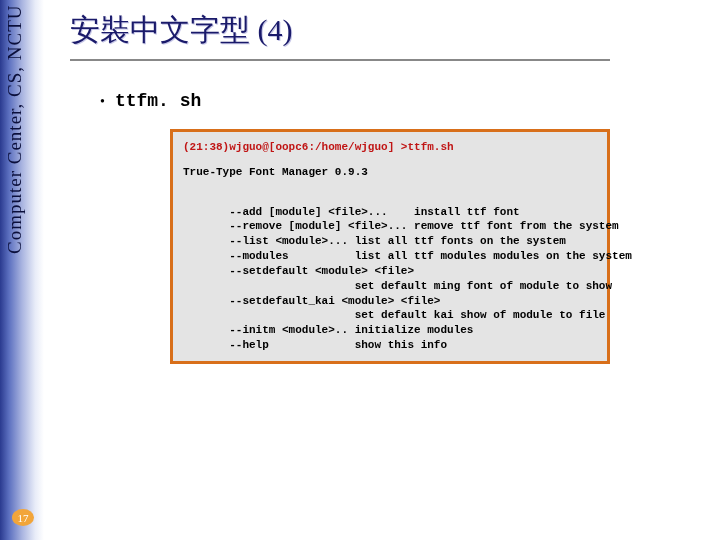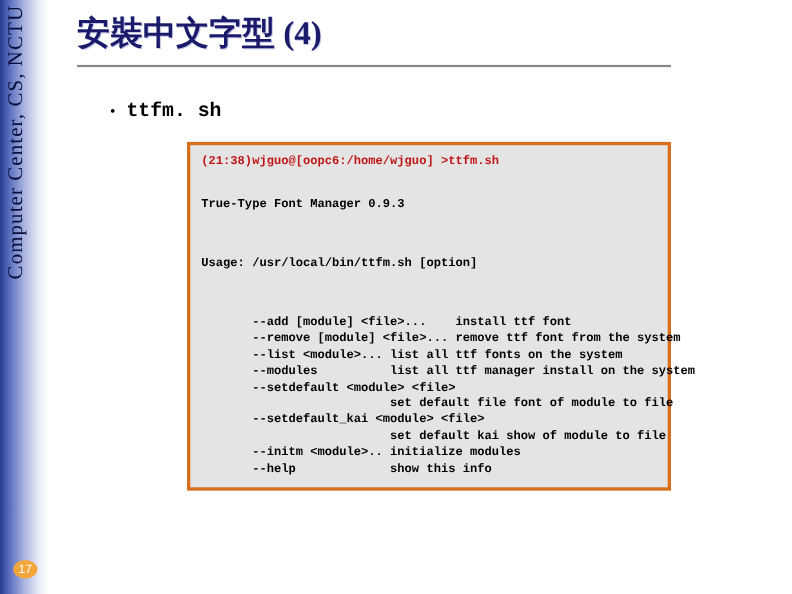--- a/index.html
+++ b/index.html
@@ -36,35 +36,35 @@
   .page-badge {
     position: absolute;
     left: 12px;
     bottom: 14px;
     width: 22px;
     height: 17px;
     border-radius: 50%;
     background: #f2a53a;
     color: #fff;
     font-size: 11px;
-    font-family: Liberation Sans, sans-serif;
+    font-family: Liberation Serif, serif;
     display: flex;
     align-items: center;
     justify-content: center;
   }
   .content {
     position: absolute;
     left: 70px;
     top: 10px;
     right: 20px;
   }
   .title {
     font-family: "Times New Roman", serif;
     font-size: 30px;
-    font-weight: bold;
+    font-weight: normal;
     color: #1a1a6a;
     padding-bottom: 8px;
     margin-bottom: 30px;
     border-bottom: 2.5px solid #888;
     display: inline-block;
     min-width: 540px;
     text-shadow: 1px 1px 0 #c8c8e8;
   }
   .bullet-wrap {
     margin-left: 30px;
@@ -92,21 +92,21 @@
     background: #e4e4e4;
     padding: 8px 10px;
     font-family: "Courier New", monospace;
     font-size: 11px;
     font-weight: bold;
     color: #000;
     line-height: 1.35;
     white-space: pre;
   }
   .terminal .prompt { color: #c01515; }
-  .terminal .block { margin-top: 24px; }
+  .terminal .block { margin-top: 10px; }
 </style>
 </head>
 <body>
 
 <div class="sidebar">
   <div class="sidebar-text">Computer Center, CS, NCTU</div>
 </div>
 
 <div class="page-badge">17</div>
 
@@ -115,24 +115,23 @@
 
   <div class="bullet-wrap">
     <div class="bullet-row">
       <span class="bullet-dot">•</span>
       <span class="bullet-text">ttfm. sh</span>
     </div>
   </div>
 
   <div class="terminal"><span class="prompt">(21:38)wjguo@[oopc6:/home/wjguo] &gt;ttfm.sh</span>
 <div class="block">True-Type Font Manager 0.9.3</div>
-<div class="block">Usage: /usr/local/bin/ttfm.sh [option]</div>
 <div class="block"><span>       --add [module] &lt;file&gt;...    install ttf font</span>
 <span>       --remove [module] &lt;file&gt;... remove ttf font from the system</span>
 <span>       --list &lt;module&gt;... list all ttf fonts on the system</span>
-<span>       --modules          list all ttf manager install on the system</span>
+<span>       --modules          list all ttf modules modules on the system</span>
 <span>       --setdefault &lt;module&gt; &lt;file&gt;</span>
-<span>                          set default file font of module to file</span>
+<span>                          set default ming font of module to show</span>
 <span>       --setdefault_kai &lt;module&gt; &lt;file&gt;</span>
 <span>                          set default kai show of module to file</span>
 <span>       --initm &lt;module&gt;.. initialize modules</span>
 <span>       --help             show this info</span></div></div>
 </div>
 
 </body></html>

